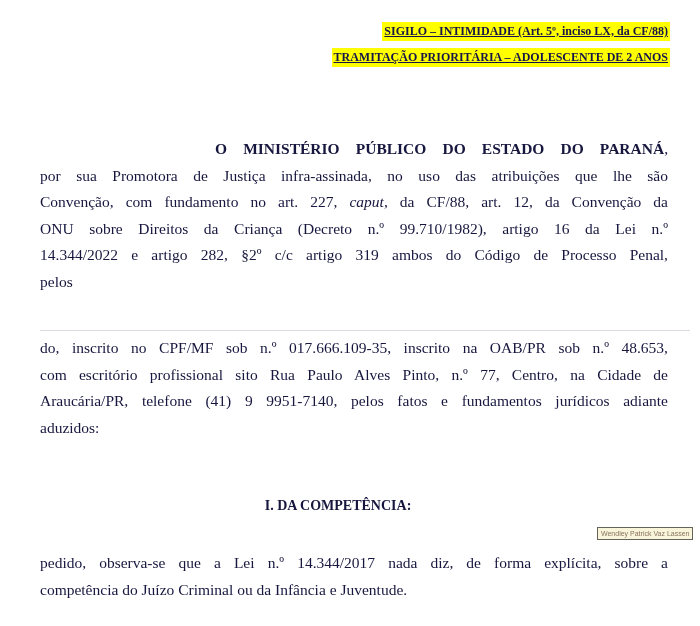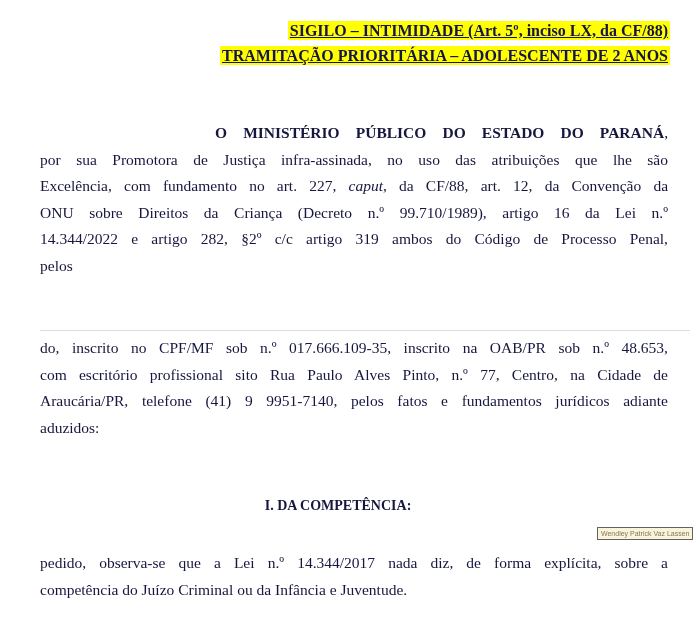--- a/index.html
+++ b/index.html
@@ -8,31 +8,31 @@
     background:#ffffff; overflow:hidden;
     font-family:"Liberation Serif","DejaVu Serif",serif;
     color:#16163e;
   }
   
   .banners { position:absolute; top:21px; right:30px; text-align:right; }
   .banner-row { margin-bottom:6px; }
   .hl {
     display:inline-block; background:#ffff00; color:#15154a;
     font-weight:bold; text-decoration:underline;
-    font-size:16px; line-height:19px; padding:0 2px;
+    font-size:12px; line-height:19px; padding:0 2px;
     white-space:nowrap;
   }
   
   .para { position:absolute; left:40px; width:628px; font-size:15.5px; }
   .line { line-height:26.5px; text-align:justify; text-align-last:justify; }
   .line.indent { padding-left:175px; }
   .line.last { text-align-last:left; }
   .b { font-weight:bold; }
   .i { font-style:italic; }
-  #para-preamble { top:120px;font-family:Liberation Serif, serif; }
+  #para-preamble { top:136px;font-family:Liberation Serif, serif; }
   #para-qualification { top:335px; }
   #para-competencia { top:550px; }
   .separator {
     position:absolute; left:40px; top:330px; width:650px; height:1px;
     background:#d9dde3;
   }
   .heading {
     position:absolute; left:24px; top:493px; width:628px;
     text-align:center; font-weight:bold; font-size:14px; line-height:26.5px;
   }
@@ -54,22 +54,22 @@
       <span class="hl">SIGILO – INTIMIDADE (Art. 5º, inciso LX, da CF/88)</span>
     </div>
     <div class="banner-row">
       <span class="hl">TRAMITAÇÃO PRIORITÁRIA – ADOLESCENTE DE 2 ANOS</span>
     </div>
   </div>
 
   <div id="para-preamble" class="para">
       <div class="line indent"><span class="b">O MINISTÉRIO PÚBLICO DO ESTADO DO PARANÁ</span><span>,</span></div>
       <div class="line"><span>por sua Promotora de Justiça infra-assinada, no uso das atribuições que lhe são</span></div>
-      <div class="line"><span>Excelência, com fundamento no art. 227, </span><span class="i">caput</span><span>, da CF/88, art. 12, da Convenção da</span></div>
-      <div class="line"><span>ONU sobre Direitos da Criança (Decreto n.º 99.710/1989), artigo 16 da Lei n.º</span></div>
+      <div class="line"><span>Convenção, com fundamento no art. 227, </span><span class="i">caput</span><span>, da CF/88, art. 12, da Convenção da</span></div>
+      <div class="line"><span>ONU sobre Direitos da Criança (Decreto n.º 99.710/1982), artigo 16 da Lei n.º</span></div>
       <div class="line"><span>14.344/2022 e artigo 282, §2º c/c artigo 319 ambos do Código de Processo Penal,</span></div>
       <div class="line last"><span>pelos</span></div>
     </div>
 
   <div class="separator"></div>
 
   <div id="para-qualification" class="para">
       <div class="line"><span>do, inscrito no CPF/MF sob n.º 017.666.109-35, inscrito na OAB/PR sob n.º 48.653,</span></div>
       <div class="line"><span>com escritório profissional sito Rua Paulo Alves Pinto, n.º 77, Centro, na Cidade de</span></div>
       <div class="line"><span>Araucária/PR, telefone (41) 9 9951-7140, pelos fatos e fundamentos jurídicos adiante</span></div>

